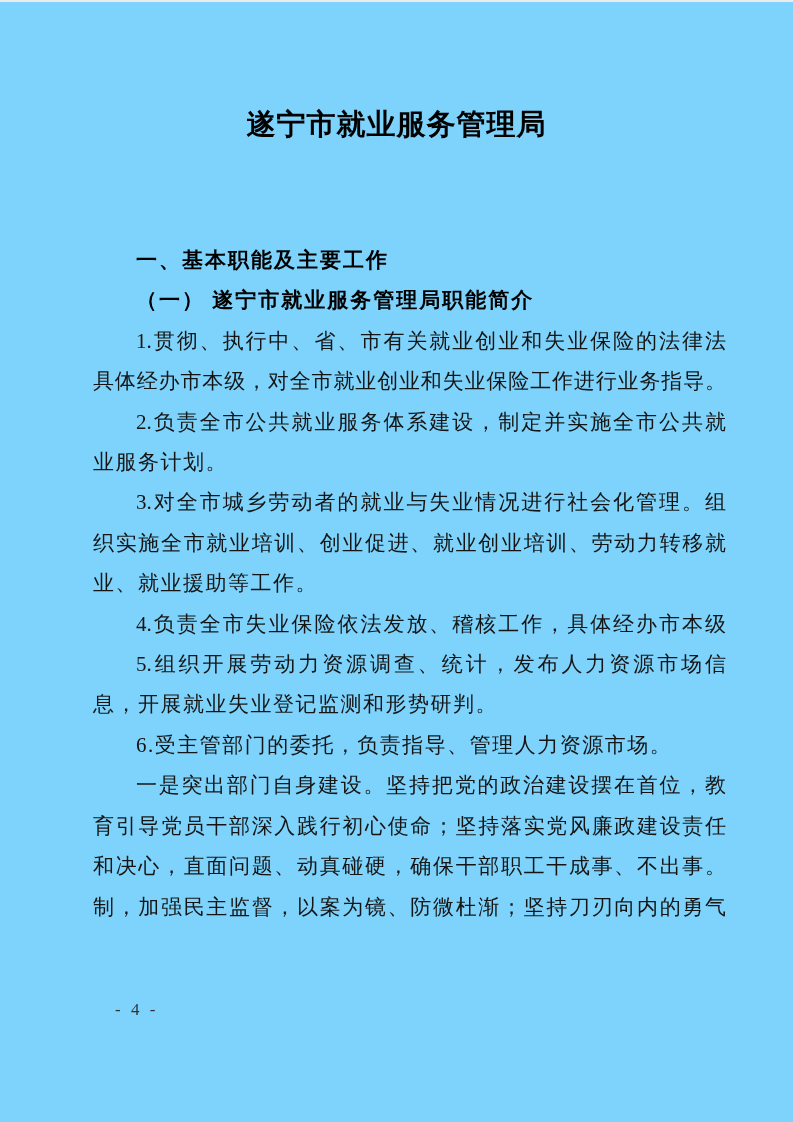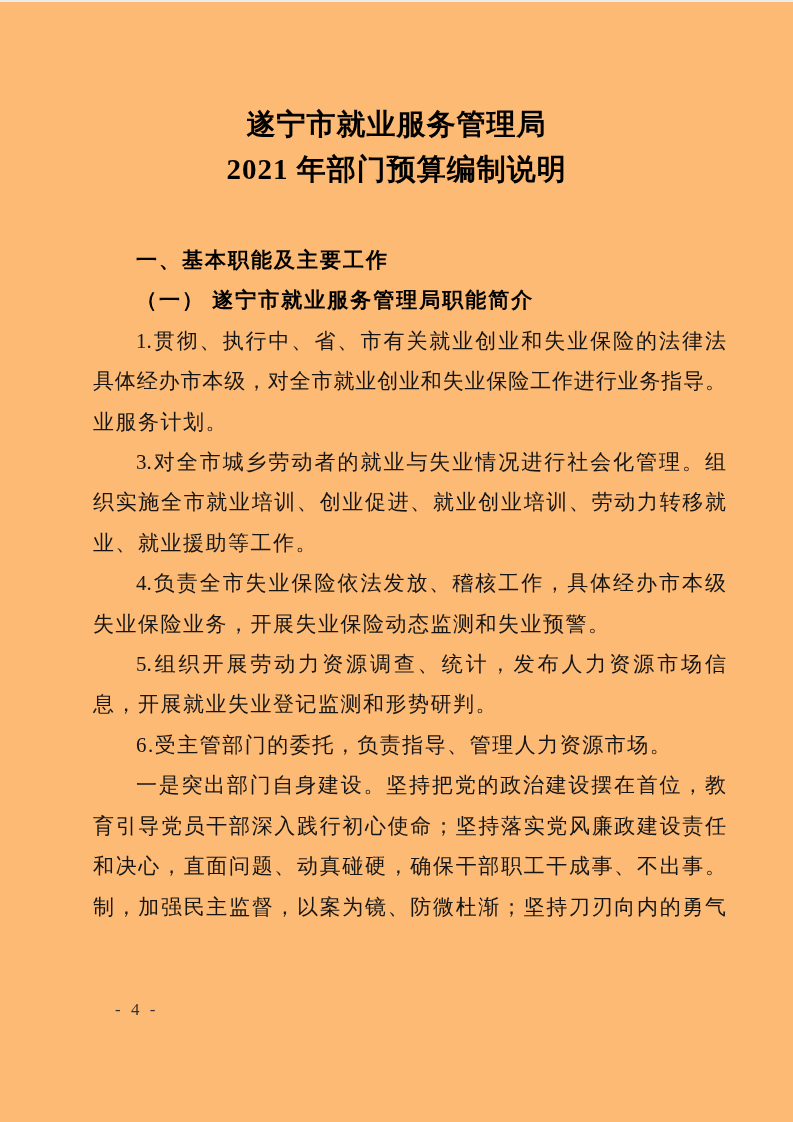--- a/index.html
+++ b/index.html
@@ -4,21 +4,21 @@
 <style>
   html, body {
     margin: 0;
     padding: 0;
     background: #ffffff;
   }
   .page {
     position: relative;
     width: 793px;
     height: 1122px;
-    background: #fdba74;
+    background: #7dd3fc;
     overflow: hidden;
     font-family: "Liberation Serif", "DejaVu Serif", serif;
     color: #151515;
   }
   .top-edge {
     position: absolute;
     top: 0;
     left: 0;
     width: 100%;
     height: 2px;
@@ -74,34 +74,33 @@
   }
 </style>
 </head>
 <body>
 
 <div class="page">
   <div class="top-edge"></div>
 
   <div class="title-block">
     <div class="title-line">遂宁市就业服务管理局</div>
-    <div class="title-line">2021 年部门预算编制说明</div>
   </div>
 
   <div class="body-block">
       <div class="line bold indent">一、基本职能及主要工作</div>
       <div class="line bold indent">（一） 遂宁市就业服务管理局职能简介</div>
       <div class="line indent justify">1.贯彻、执行中、省、市有关就业创业和失业保险的法律法</div>
       <div class="line justify">具体经办市本级，对全市就业创业和失业保险工作进行业务指导。</div>
+      <div class="line indent justify">2.负责全市公共就业服务体系建设，制定并实施全市公共就</div>
       <div class="line">业服务计划。</div>
       <div class="line indent justify">3.对全市城乡劳动者的就业与失业情况进行社会化管理。组</div>
       <div class="line justify">织实施全市就业培训、创业促进、就业创业培训、劳动力转移就</div>
       <div class="line">业、就业援助等工作。</div>
       <div class="line indent justify">4.负责全市失业保险依法发放、稽核工作，具体经办市本级</div>
-      <div class="line">失业保险业务，开展失业保险动态监测和失业预警。</div>
       <div class="line indent justify">5.组织开展劳动力资源调查、统计，发布人力资源市场信</div>
       <div class="line">息，开展就业失业登记监测和形势研判。</div>
       <div class="line indent">6.受主管部门的委托，负责指导、管理人力资源市场。</div>
       <div class="line indent justify">一是突出部门自身建设。坚持把党的政治建设摆在首位，教</div>
       <div class="line justify">育引导党员干部深入践行初心使命；坚持落实党风廉政建设责任</div>
       <div class="line justify">和决心，直面问题、动真碰硬，确保干部职工干成事、不出事。</div>
       <div class="line justify">制，加强民主监督，以案为镜、防微杜渐；坚持刀刃向内的勇气</div>
     </div>
 
   <div class="page-footer">- 4 -</div>

